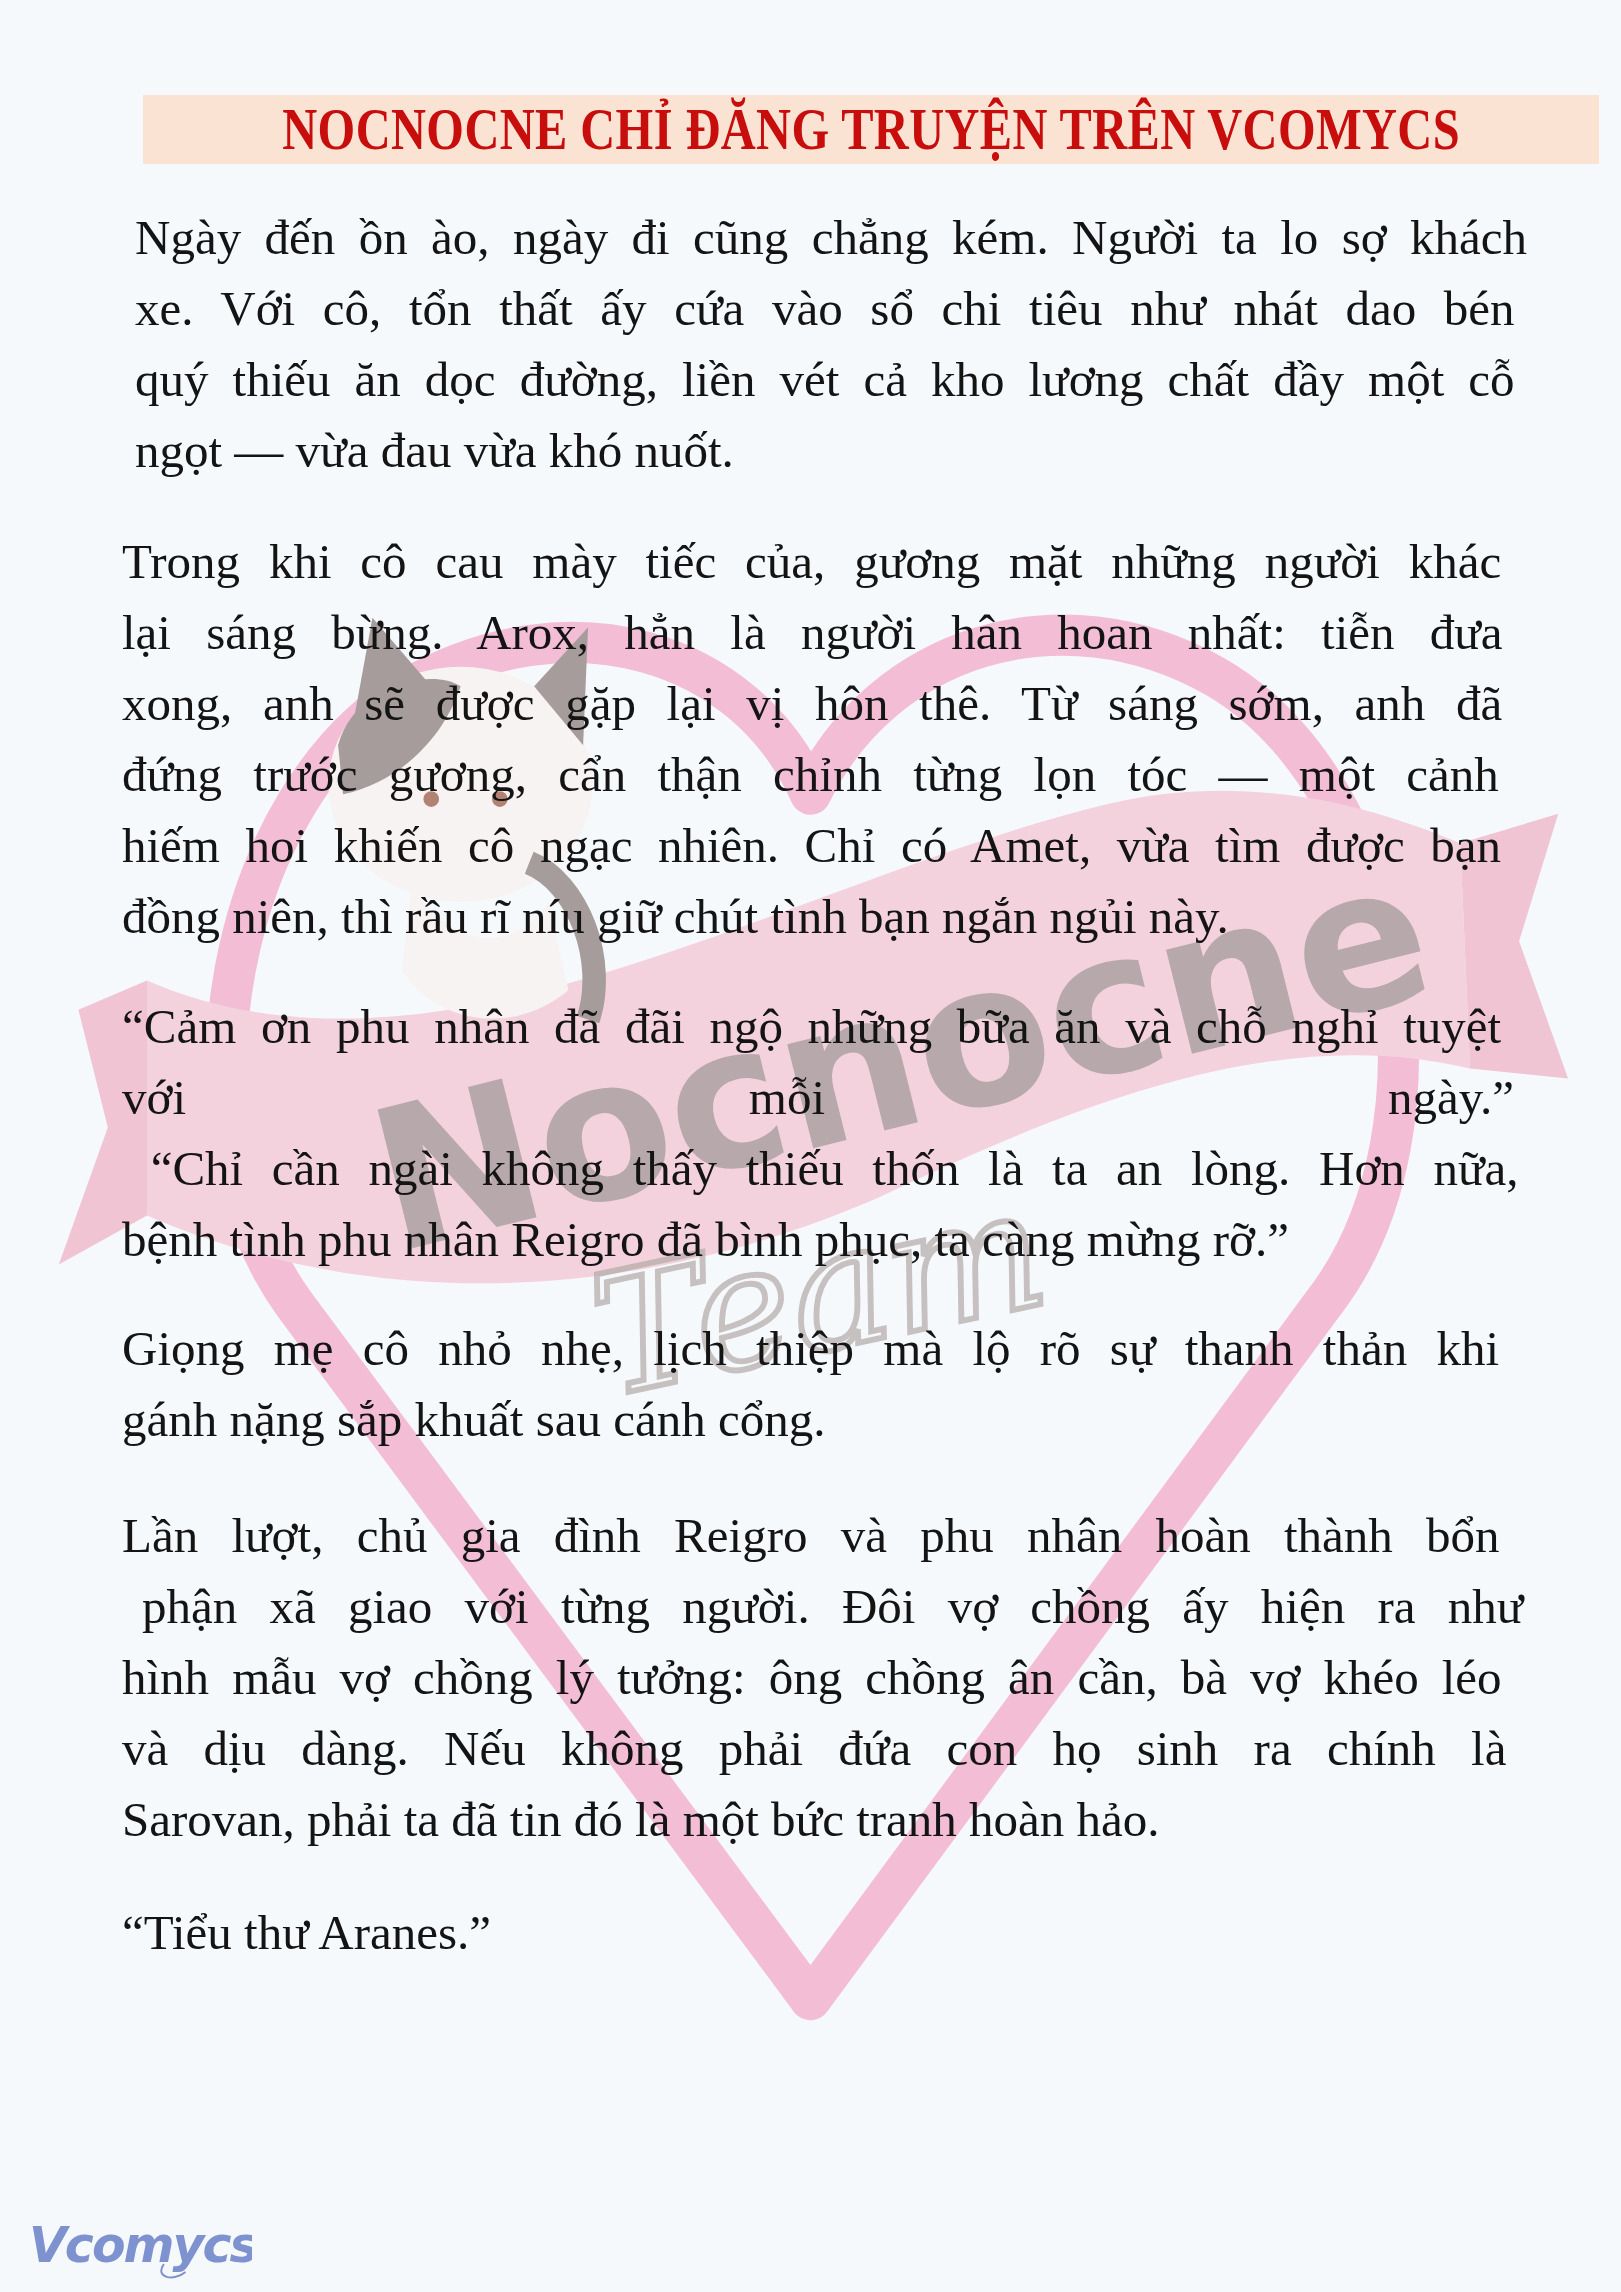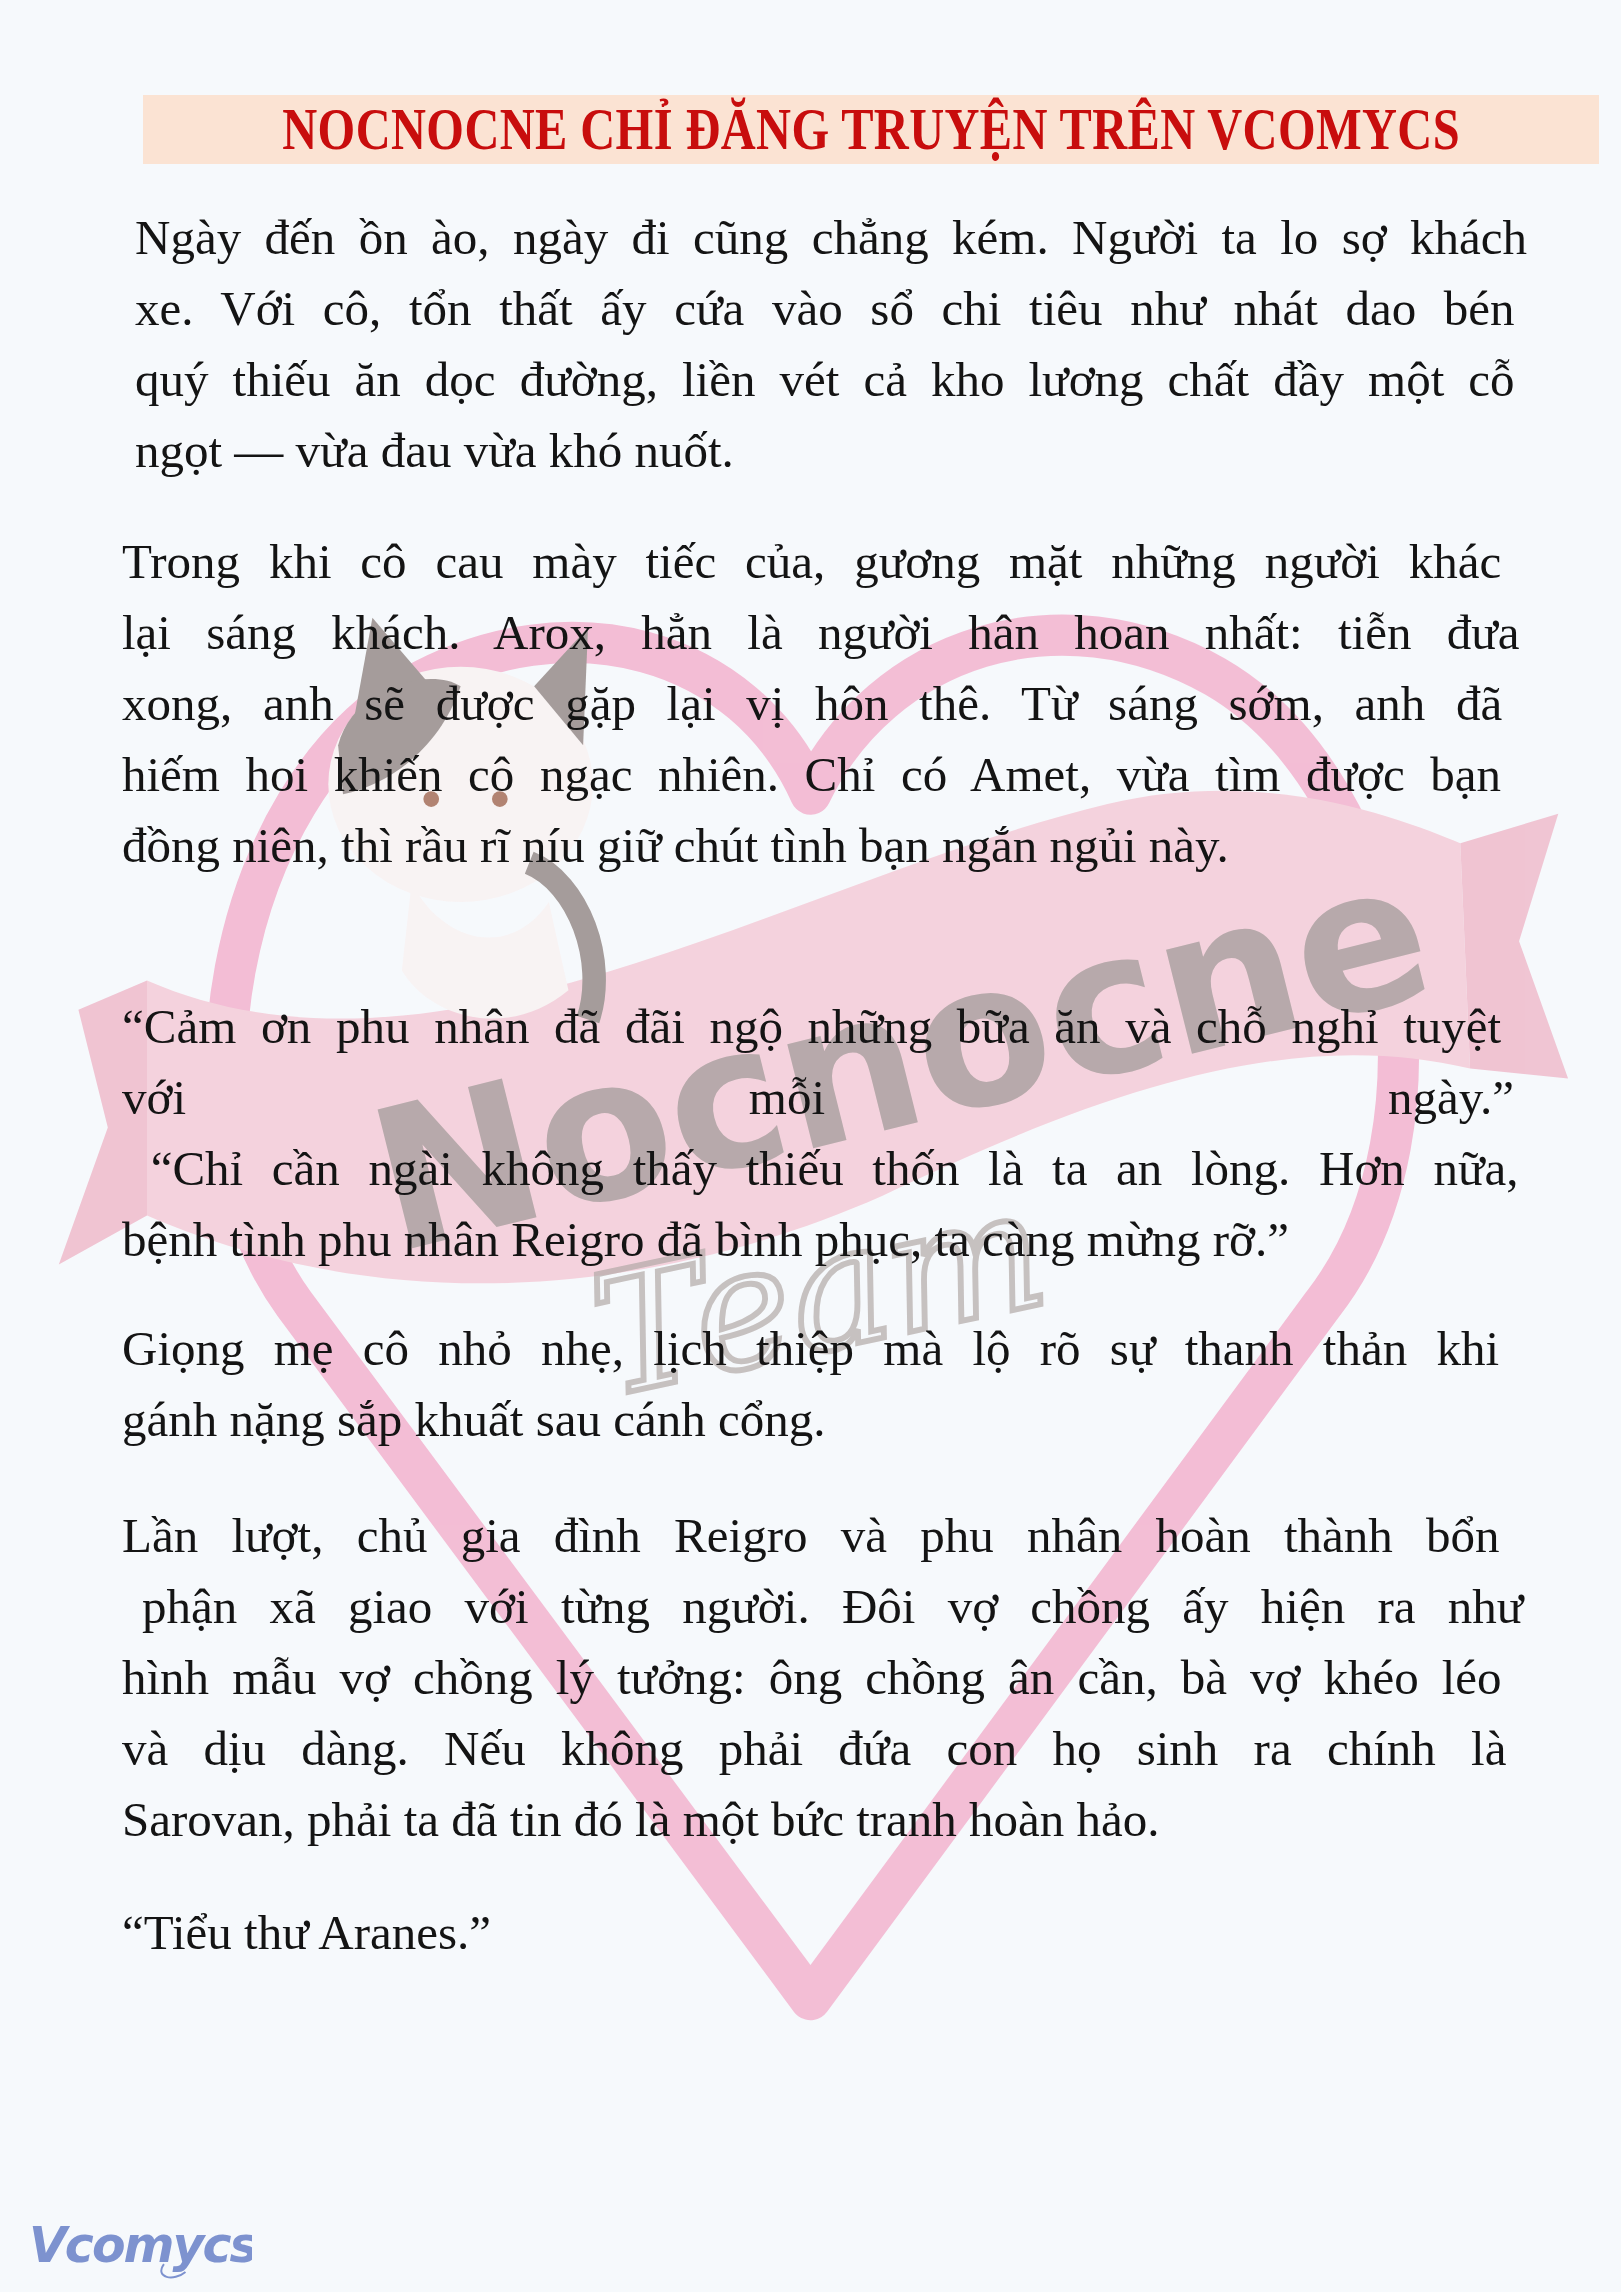--- a/index.html
+++ b/index.html
@@ -66,22 +66,23 @@
 
   <div class="para" style="top:202px;margin-left:13px;">
     <span class="line" style="text-align-last: justify; display: block; word-spacing: 10px;">Ngày đến ồn ào, ngày đi cũng chẳng kém. Người ta lo sợ khách</span>
     <span class="line" style="display: block; word-spacing: 15.4px;">xe. Với cô, tổn thất ấy cứa vào sổ chi tiêu như nhát dao bén</span>
     <span class="line" style="display: block; word-spacing: 11.8px;">quý thiếu ăn dọc đường, liền vét cả kho lương chất đầy một cỗ</span>
     <span class="line">ngọt — vừa đau vừa khó nuốt.</span>
   </div>
 
   <div class="para" style="top:526px;">
     <span class="line" style="display: block; word-spacing: 16.6px;">Trong khi cô cau mày tiếc của, gương mặt những người khác</span>
-    <span class="line" style="display: block; word-spacing: 23px;">lại sáng khách. Arox, hẳn là người hân hoan nhất: tiễn đưa</span>
+    <span class="line" style="display: block; word-spacing: 23px;">lại sáng bừng. Arox, hẳn là người hân hoan nhất: tiễn đưa</span>
     <span class="line" style="display: block; word-spacing: 18.4px;">xong, anh sẽ được gặp lại vị hôn thê. Từ sáng sớm, anh đã</span>
+    <span class="line" style="display: block; word-spacing: 19px;">đứng trước gương, cẩn thận chỉnh từng lọn tóc — một cảnh</span>
     <span class="line" style="display: block; word-spacing: 13.3px;">hiếm hoi khiến cô ngạc nhiên. Chỉ có Amet, vừa tìm được bạn</span>
     <span class="line">đồng niên, thì rầu rĩ níu giữ chút tình bạn ngắn ngủi này.</span>
   </div>
 
   <div class="para" style="top:991px;">
     <span class="line" style="display: block; word-spacing: 12.4px;">“Cảm ơn phu nhân đã đãi ngộ những bữa ăn và chỗ nghỉ tuyệt</span>
     <span class="jline">
       <span>với</span>
       <span>mỗi</span>
       <span>ngày.”</span>

